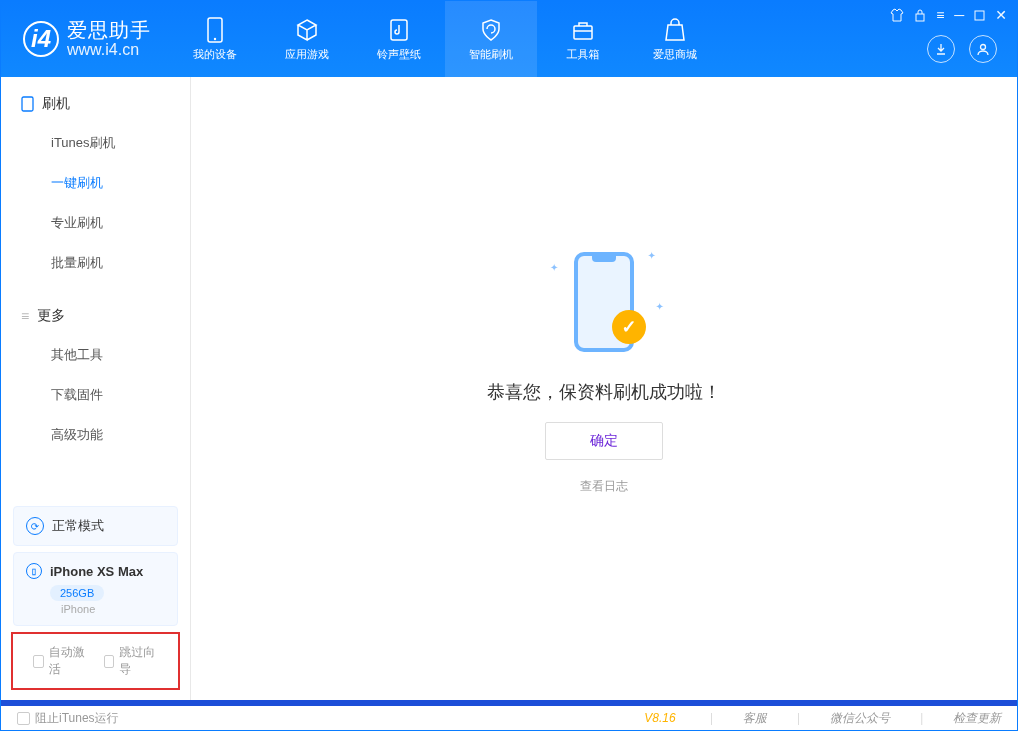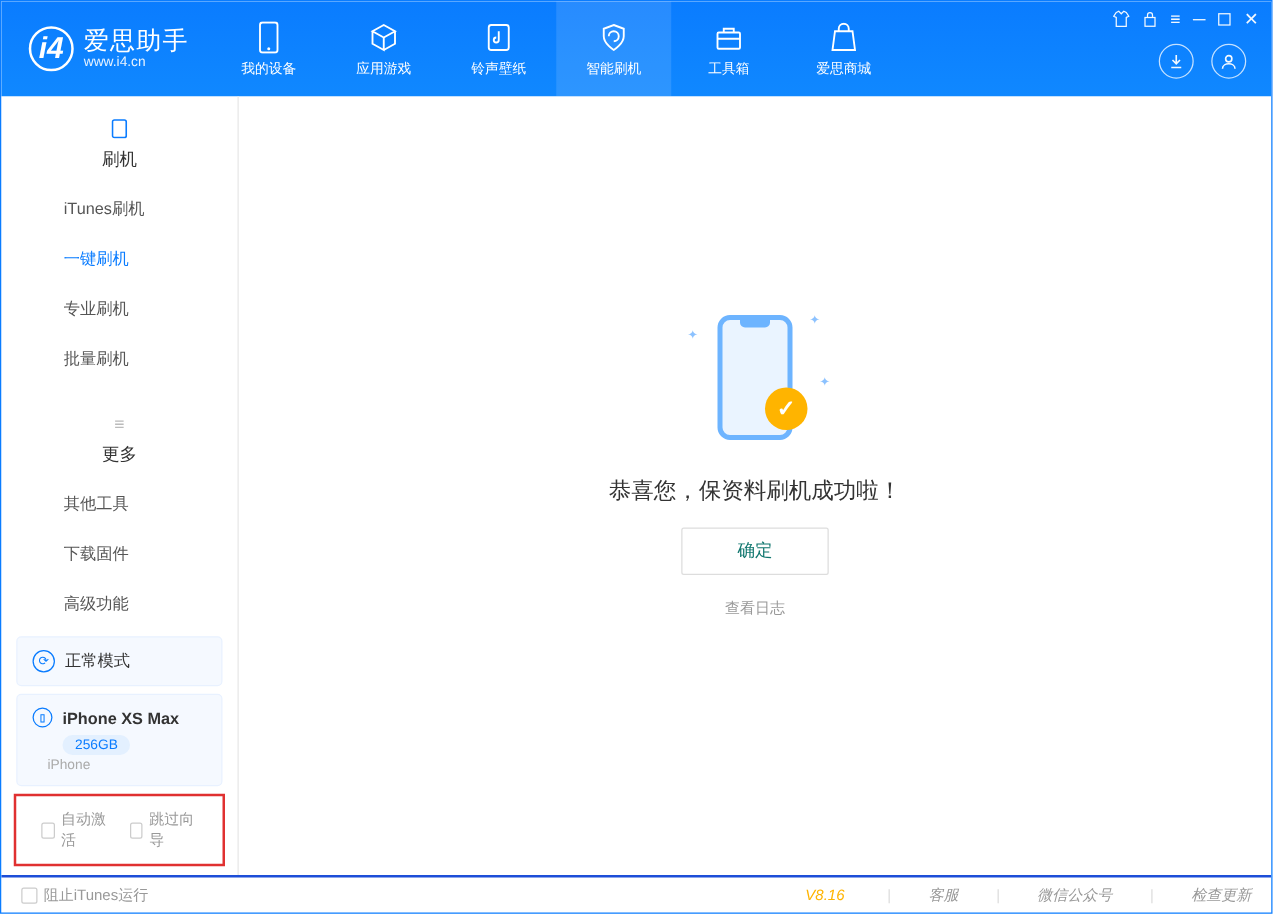--- a/index.html
+++ b/index.html
@@ -4,66 +4,66 @@
 <style>
 * { margin: 0; padding: 0; box-sizing: border-box; font-family: "Microsoft YaHei", Arial, sans-serif; }
 body { background: #fff; width: 1018px; height: 731px; overflow: hidden; border: 1px solid #0a7cff; }
 
 
 .header { height: 76px; background: linear-gradient(to bottom, #0a7cff, #1088ff); display: flex; align-items: center; color: #fff; position: relative; }
 .logo-area { display: flex; align-items: center; padding: 0 18px 0 22px; gap: 8px; }
 .logo-circle { width: 36px; height: 36px; border: 2px solid #fff; border-radius: 50%; display: flex; align-items: center; justify-content: center; font-size: 24px; font-weight: bold; font-style: italic; }
 .logo-text { line-height: 1.1; }
 .logo-text .t1 { font-size: 20px; font-weight: 500; letter-spacing: 1px; }
-.logo-text .t2 { font-size: 11px; opacity: 0.9; }
+.logo-text .t2 { font-size: 16px; opacity: 0.9; }
 .nav { display: flex; height: 100%; }
 .nav-item { width: 92px; display: flex; flex-direction: column; align-items: center; justify-content: center; gap: 4px; cursor: pointer; font-size: 11px; }
 .nav-item.active { background: rgba(255,255,255,0.12); }
 .nav-item .icon { height: 26px; display: flex; align-items: center; justify-content: center; }
 .hdr-controls-top { position: absolute; right: 10px; top: 6px; display: flex; gap: 10px; }
 .hdr-controls-top span, .hdr-controls-right span { cursor: pointer; font-size: 14px; opacity: 0.95; display: inline-flex; align-items: center; justify-content: center; }
 .hdr-controls-right { position: absolute; right: 20px; top: 34px; display: flex; gap: 14px; }
 .round-btn { width: 28px; height: 28px; border: 1.5px solid rgba(255,255,255,0.8); border-radius: 50%; }
 
 
 .body { display: flex; height: calc(100% - 76px - 30px); }
 .sidebar { width: 190px; border-right: 1px solid #e8e8e8; display: flex; flex-direction: column; position: relative; }
 .side-section { padding: 18px 0 6px 0; }
-.side-header { display: flex; align-items: center; gap: 8px; padding: 0 20px 10px 20px; font-size: 14px; color: #333; font-weight: 500; flex-direction: column; }
+.side-header { display: flex; align-items: center; gap: 8px; padding: 0 20px 10px 20px; font-size: 14px; color: #333; font-weight: 500; }
 .side-header .hicon { color: #0a7cff; display: inline-flex; }
 .side-item { padding: 11px 0 11px 50px; font-size: 13px; color: #555; cursor: pointer; }
 .side-item.active { color: #0a7cff; }
 
 .device-box { margin-top: auto; }
 .mode-row, .dev-row { background: #f5f9ff; border: 1px solid #e8f1ff; margin: 0 12px 6px 12px; border-radius: 4px; padding: 10px 12px; }
 .mode-row { display: flex; align-items: center; gap: 8px; font-size: 13px; color: #333; }
 .mode-icon { width: 18px; height: 18px; border: 1.5px solid #0a7cff; border-radius: 50%; display: inline-flex; align-items: center; justify-content: center; color: #0a7cff; font-size: 10px; }
 .dev-row .dev-name { font-size: 13px; font-weight: 600; color: #333; display: flex; align-items: center; gap: 8px; }
 .dev-row .phone-ic { width: 16px; height: 16px; border: 1.5px solid #0a7cff; border-radius: 50%; display: inline-flex; align-items: center; justify-content: center; font-size: 8px; color: #0a7cff; }
 .dev-row .badge { display: inline-block; background: #e3f0ff; color: #0a7cff; font-size: 11px; padding: 2px 10px; border-radius: 10px; margin: 6px 0 2px 24px; }
-.dev-row .sub { font-size: 11px; color: #aaa; margin-left: 12px; }
+.dev-row .sub { font-size: 11px; color: #aaa; margin-left: 35px; }
 
 .red-box { border: 2px solid #e03030; margin: 6px 10px 10px 10px; padding: 10px 20px; display: flex; gap: 16px; }
 .chk { display: flex; align-items: center; gap: 5px; font-size: 12px; color: #999; cursor: pointer; }
 .chk-box { width: 13px; height: 13px; border: 1px solid #ccc; border-radius: 2px; }
 
 
 .main { flex: 1; display: flex; flex-direction: column; align-items: center; justify-content: center; gap: 18px; padding-bottom: 40px; }
 .phone-illus { position: relative; width: 120px; height: 120px; display: flex; align-items: center; justify-content: center; }
 .phone-body { width: 60px; height: 100px; border: 4px solid #6db4ff; border-radius: 10px; background: #eaf4ff; position: relative; }
 .phone-notch { position: absolute; top: 0; left: 50%; transform: translateX(-50%); width: 24px; height: 6px; background: #6db4ff; border-radius: 0 0 4px 4px; }
 .check-badge { position: absolute; right: 18px; bottom: 18px; width: 34px; height: 34px; background: #ffb400; border-radius: 50%; display: flex; align-items: center; justify-content: center; color: #fff; font-size: 18px; font-weight: bold; }
 .sparkle { position: absolute; color: #8cc2ff; font-size: 10px; }
 .sp1 { left: 6px; top: 20px; } .sp2 { right: 8px; top: 8px; } .sp3 { right: 0; bottom: 50px; }
 .msg { font-size: 18px; color: #333; font-weight: 500; }
-.ok-btn { border: 1px solid #ddd; background: #fff; padding: 9px 44px; font-size: 14px; color: #0f766e; cursor: pointer; border-radius: 2px; }
+.ok-btn { border: 1px solid #ddd; background: #fff; padding: 9px 44px; font-size: 14px; color: #6d28d9; cursor: pointer; border-radius: 2px; }
 .log-link { font-size: 12px; color: #999; cursor: pointer; }
 
 
-.footer { height: 30px; border-top: 2px solid #1d4ed8; display: flex; align-items: center; padding: 0 16px; font-size: 12px; color: #999; }
+.footer { height: 30px; border-top: 6px solid #1d4ed8; display: flex; align-items: center; padding: 0 16px; font-size: 12px; color: #999; }
 .footer .chk { color: #999; }
 .footer-right { margin-left: auto; display: flex; align-items: center; gap: 16px; font-style: italic; }
 .footer-right .sep { color: #ddd; margin: 0 14px; }
 .footer-right a { color: #999; cursor: pointer; }
 .ver { color: #ffb400; margin-right: 4px; }
 </style>
 </head>
 <body>
 
 <div class="header">

